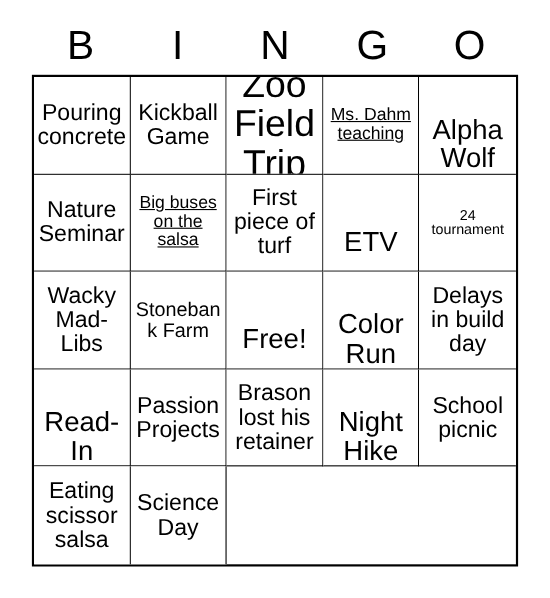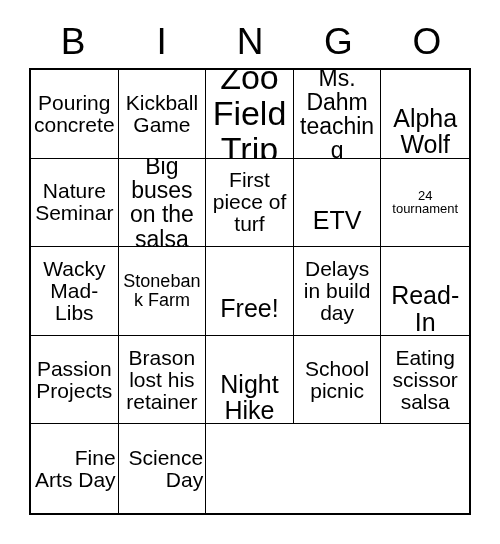--- a/index.html
+++ b/index.html
@@ -66,35 +66,35 @@
     display: flex;
     align-items: center;
     justify-content: center;
     text-align: center;
     padding: 1px 2px;
     overflow: hidden;
     background: #ffffff;
   }
   
   .cell:nth-child(5n) { border-right: none; }
-  .cell:nth-child(n+21) { border-bottom: none; text-align: right; }
+  .cell:nth-child(n+21) { border-bottom: none; }
 
   .cell-text {
     display: block;
     width: 100%;
     line-height: 1.05;
     color: #000000;
     word-wrap: break-word;
   }
 
   
   .fs-xl   { font-size: 25px; margin-top: 35px; }
   .fs-lg   { font-size: 34px; }
   .fs-md   { font-size: 21px; }
-  .fs-sm   { font-size: 23px; }
+  .fs-sm   { font-size: 16px; text-decoration: underline; }
   .fs-xs   { font-size: 18px; }
   .fs-xxs  { font-size: 13px; }
 </style>
 </head>
 <body>
 
 <div id="bingo-card">
 
   <div id="header-row">
     <div class="header-letter">B</div>
@@ -141,20 +141,23 @@
     <div class="cell">
         <span class="cell-text fs-md">Wacky Mad-Libs</span>
       </div>
     <div class="cell">
         <span class="cell-text fs-xs">Stonebank Farm</span>
       </div>
     <div class="cell">
         <span class="cell-text fs-xl">Free!</span>
       </div>
     <div class="cell">
+        <span class="cell-text fs-xl">Color Run</span>
+      </div>
+    <div class="cell">
         <span class="cell-text fs-md">Delays in build day</span>
       </div>
 
     <div class="cell">
         <span class="cell-text fs-xl">Read-In</span>
       </div>
     <div class="cell">
         <span class="cell-text fs-md">Passion Projects</span>
       </div>
     <div class="cell">
@@ -164,20 +167,17 @@
         <span class="cell-text fs-xl">Night Hike</span>
       </div>
     <div class="cell">
         <span class="cell-text fs-md">School picnic</span>
       </div>
 
     <div class="cell">
         <span class="cell-text fs-md">Eating scissor salsa</span>
       </div>
     <div class="cell">
-        <span class="cell-text fs-md">Fine Arts Day</span>
-      </div>
-    <div class="cell">
         <span class="cell-text fs-md">Science Day</span>
       </div>
   </div>
 
 </div>
 
 </body></html>

